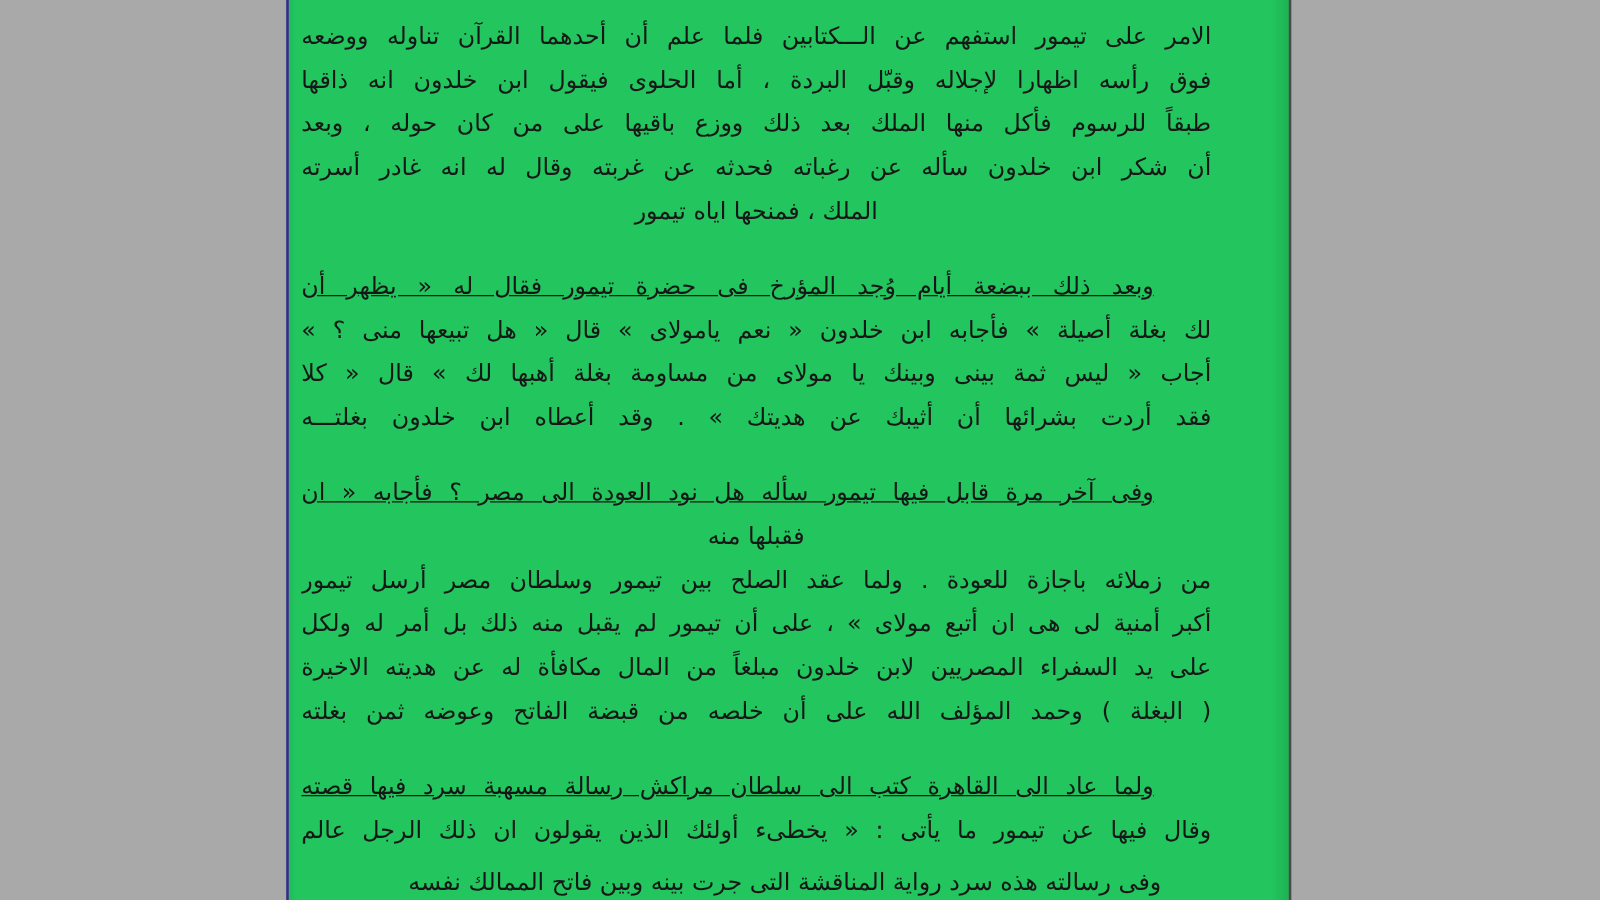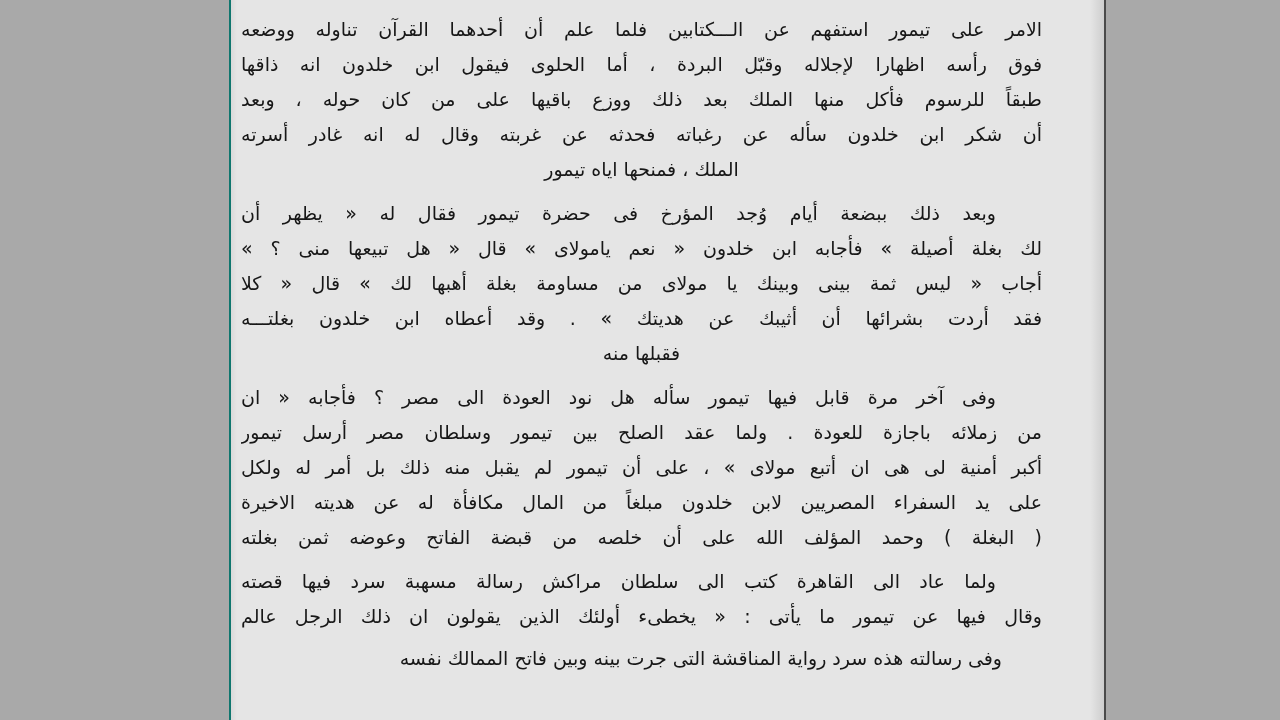--- a/index.html
+++ b/index.html
@@ -12,25 +12,25 @@
   .stage {
     position: relative;
     width: 1280px;
     height: 720px;
     background: #a9a9a9;
   }
   .paper {
     position: absolute;
     left: 229px;
     top: 0;
-    width: 877px;
+    width: 804px;
     height: 720px;
     box-sizing: border-box;
-    background: #e5e5e5;
-    border-left: 2px solid #0f766e;
+    background: #22c55e;
+    border-left: 2px solid #4c1d95;
     border-right: 2px solid #4a4a4a;
     overflow: hidden;
   }
   
   .paper::after {
     content: "";
     position: absolute;
     top: 0;
     right: 0;
     width: 14px;
@@ -63,22 +63,23 @@
     white-space: nowrap;
   }
   
   .line.justify {
     white-space: normal;
     text-align: justify;
     text-align-last: justify;
   }
   
   .line.start {
-    margin-top: 9px;
+    margin-top: 25px;
     padding-right: 46px;
+    text-decoration: underline;
   }
   
   .line.end {
     text-align: center;
   }
   
   .line.partial {
     margin-top: 7px;
     padding-right: 40px;
   }
@@ -91,22 +92,22 @@
     <div class="textblock" id="textblock">
         <div class="line justify">الامر على تيمور استفهم عن الـــكتابين فلما علم أن أحدهما القرآن تناوله ووضعه</div>
         <div class="line justify">فوق رأسه اظهارا لإجلاله وقبّل البردة ، أما الحلوى فيقول ابن خلدون انه ذاقها</div>
         <div class="line justify">طبقاً للرسوم فأكل منها الملك بعد ذلك ووزع باقيها على من كان حوله ، وبعد</div>
         <div class="line justify">أن شكر ابن خلدون سأله عن رغباته فحدثه عن غربته وقال له انه غادر أسرته</div>
         <div class="line end">الملك ، فمنحها اياه تيمور</div>
         <div class="line start justify">وبعد ذلك ببضعة أيام وُجد المؤرخ فى حضرة تيمور فقال له « يظهر أن</div>
         <div class="line justify">لك بغلة أصيلة » فأجابه ابن خلدون « نعم يامولاى »  قال « هل تبيعها منى ؟ »</div>
         <div class="line justify">أجاب « ليس ثمة بينى وبينك يا مولاى من مساومة بغلة أهبها لك »  قال « كلا</div>
         <div class="line justify">فقد أردت بشرائها أن أثيبك عن هديتك » . وقد أعطاه ابن خلدون بغلتـــه</div>
+        <div class="line start justify">وفى آخر مرة قابل فيها تيمور سأله هل نود العودة الى مصر ؟ فأجابه « ان</div>
         <div class="line end">فقبلها منه</div>
-        <div class="line start justify">وفى آخر مرة قابل فيها تيمور سأله هل نود العودة الى مصر ؟ فأجابه « ان</div>
         <div class="line justify">من زملائه باجازة للعودة . ولما عقد الصلح بين تيمور وسلطان مصر أرسل تيمور</div>
         <div class="line justify">أكبر أمنية لى هى ان أتبع مولاى » ، على أن تيمور لم يقبل منه ذلك بل أمر له ولكل</div>
         <div class="line justify">على يد السفراء المصريين لابن خلدون مبلغاً من المال مكافأة له عن هديته الاخيرة</div>
         <div class="line justify">( البغلة ) وحمد المؤلف الله على أن خلصه من قبضة الفاتح وعوضه ثمن بغلته</div>
         <div class="line start justify">ولما عاد الى القاهرة كتب الى سلطان مراكش رسالة مسهبة سرد فيها قصته</div>
         <div class="line justify">وقال فيها عن تيمور ما يأتى : « يخطىء أولئك الذين يقولون ان ذلك الرجل عالم</div>
         <div class="line partial">وفى رسالته هذه سرد رواية المناقشة التى جرت بينه وبين فاتح الممالك نفسه</div>
       </div>
   </div>
 </div>

